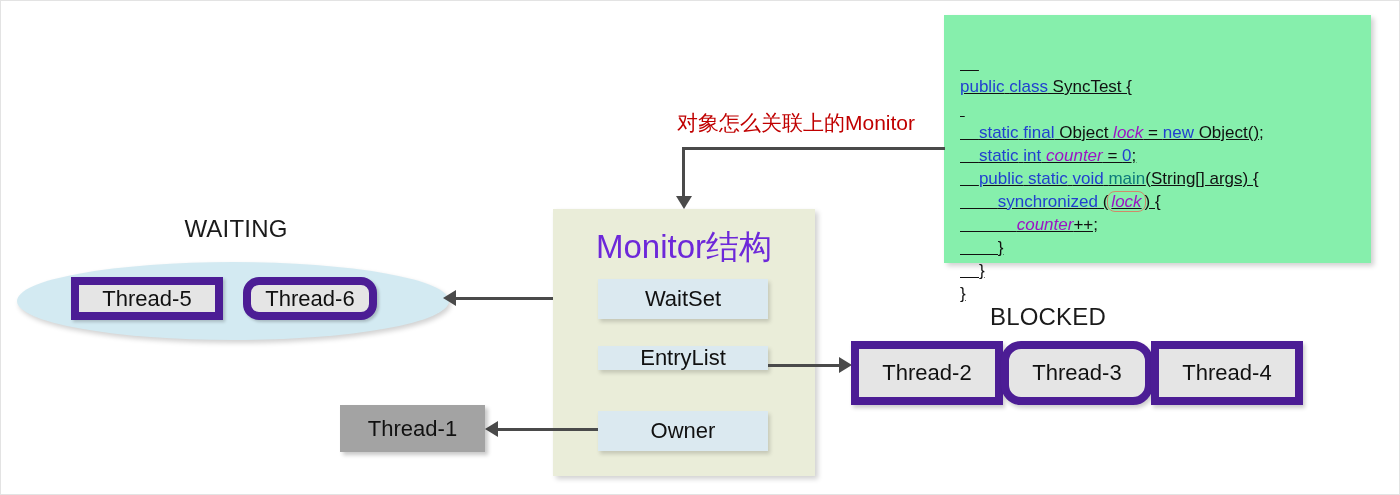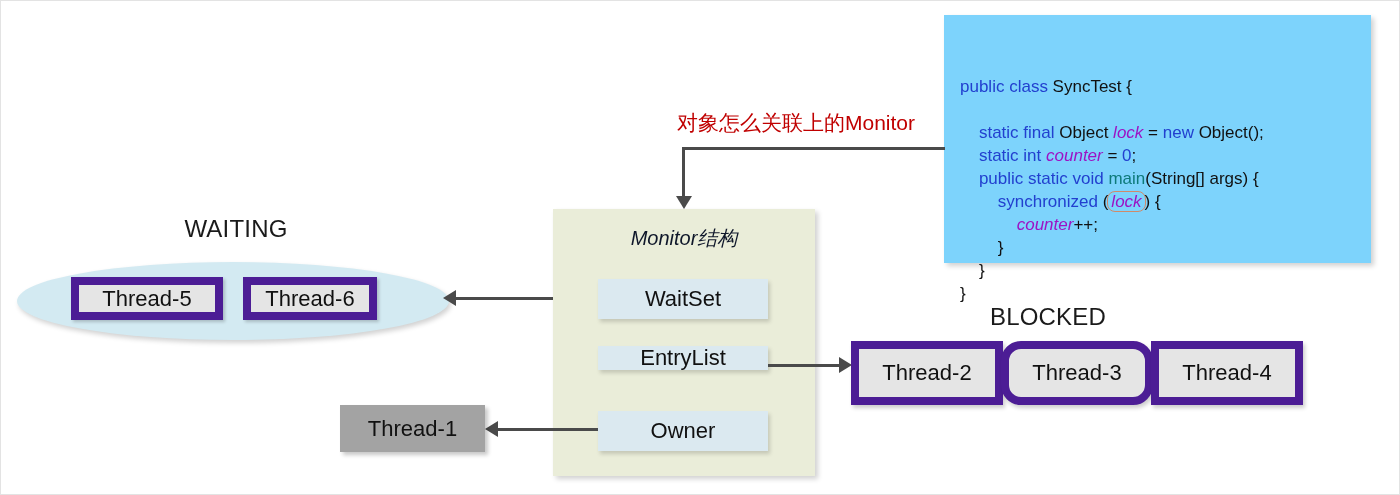--- a/index.html
+++ b/index.html
@@ -57,47 +57,47 @@
   .blocked-group { display: flex; }
   .blocked-group .thread-box { box-shadow: 2px 3px 4px rgba(0,0,0,.20); }
   .blocked-group .thread-box + .thread-box { margin-left: -2px; }
 
   
   .monitor-box {
     background: #eaedd9;
     box-shadow: 3px 3px 5px rgba(0,0,0,.18);
   }
   .monitor-title {
-    font-size: 20px;
-    color: #0f172a;
+    font-size: 33px;
+    color: #6d28d9;
     text-align: center;
     white-space: nowrap;
-    font-style: italic;
   }
   .monitor-field {
     background: #dbe9f0;
     color: #111;
     font-size: 22px;
     display: flex;
     align-items: center;
     justify-content: center;
     white-space: nowrap;
     box-shadow: 2px 3px 4px rgba(0,0,0,.16);
   }
 
   
   .code-box {
-    background: #7dd3fc;
+    background: #86efac;
     box-shadow: 3px 3px 5px rgba(0,0,0,.18);
     font-family: "Liberation Sans", "DejaVu Sans", sans-serif;
     font-size: 17px;
     line-height: 23px;
     color: #111111;
     padding: 14px 16px;
     white-space: pre;
+    text-decoration: underline;
   }
   .kw  { color: #2240cf; }
   .num { color: #2240cf; }
   .mth { color: #0e7a7a; }
   .var { color: #9c13c4; font-style: italic; }
   .hl-lock {
     border: 1.5px solid #d08a6a;
     border-radius: 8px;
     padding: 0 3px;
     margin: 0 -1px;
@@ -133,21 +133,21 @@
 
   <div class="abs line-h" style="left:682px; top:146px; width:262px;"></div>
   <div class="abs line-v" style="left:681px; top:146px; height:51px;"></div>
   <div class="abs arrow-down" style="left:675px; top:195px;"></div>
 
   <div class="abs section-label" style="left:155px; top:214px; width:160px;">WAITING</div>
 
   <div class="abs ellipse" style="left:16px; top:261px; width:432px; height:78px;"></div>
 
   <div class="abs thread-box" style="left:70px; top:276px; width:152px; height:43px;">Thread-5</div>
-  <div class="abs thread-box" style="left:242px; top:276px; width:134px; height:43px;">Thread-6</div>
+  <div class="abs thread-box" style="left:242px; top:276px; width:134px; height:43px;border-radius:16px;">Thread-6</div>
 
   <div class="abs line-h" style="left:455px; top:296px; width:143px;"></div>
   <div class="abs arrow-left" style="left:442px; top:289px;"></div>
 
   <div class="abs monitor-box" style="left:552px; top:208px; width:262px; height:267px;"></div>
 
   <div class="abs monitor-title" style="left:552px; top:224px; width:262px;">Monitor结构</div>
 
   <div class="abs monitor-field" style="left:597px; top:278px; width:170px; height:40px;">WaitSet</div>
 

